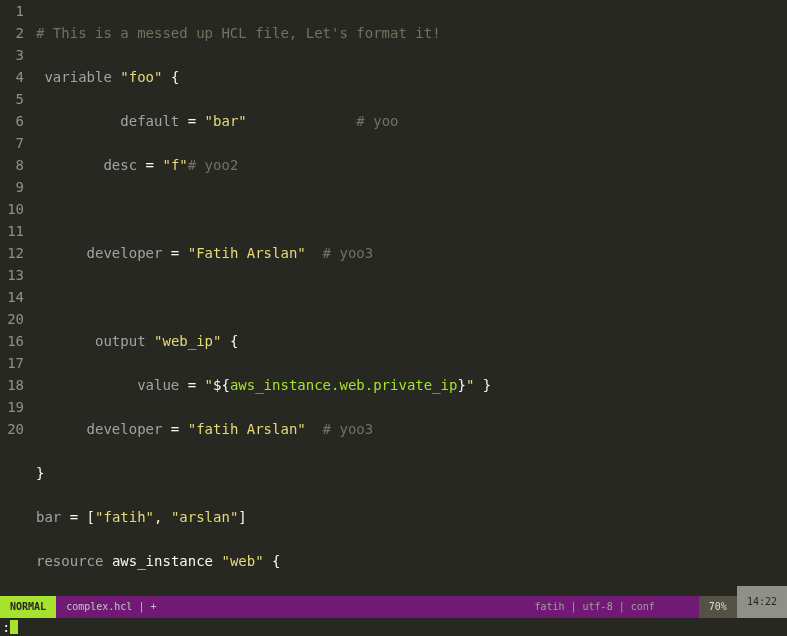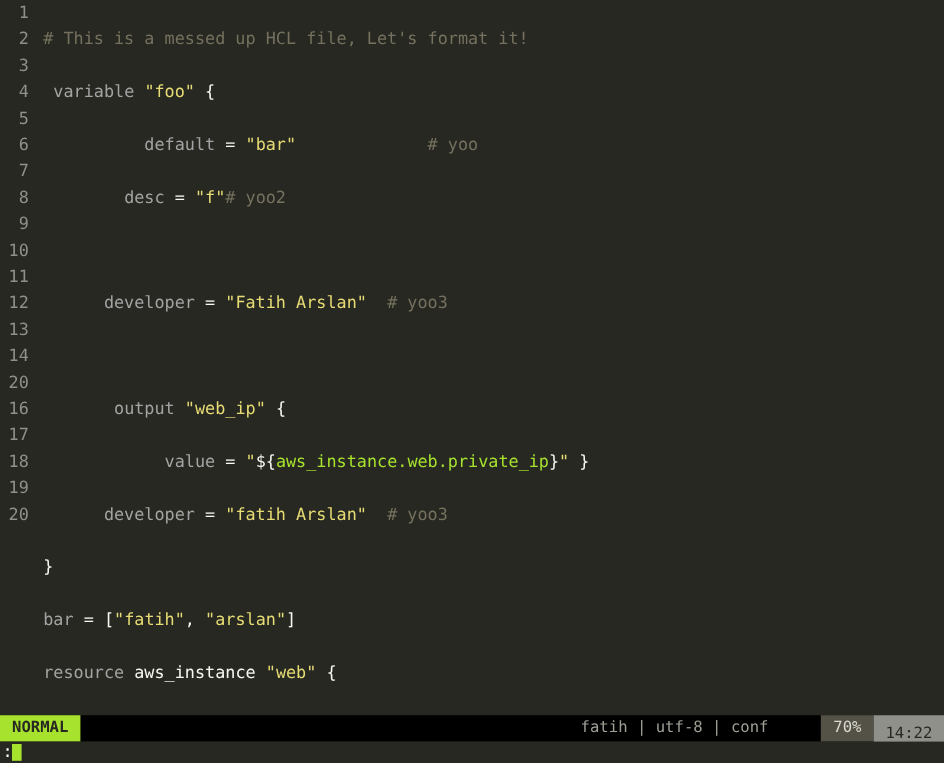--- a/index.html
+++ b/index.html
@@ -6,21 +6,21 @@
 body { background:#272822; font-family:Menlo,Consolas,monospace; font-size:14px; width:787px; height:636px; overflow:hidden; position:relative; color:#f8f8f2; line-height:22px; }
 .editor { display:flex; height:596px; overflow:hidden; }
 .gutter { width:32px; text-align:right; padding-right:8px; color:#90908a; user-select:none; }
 .code { flex:1; white-space:pre; padding-left:4px; }
 .gutter div, .code .line { height:22px; }
 .cmt { color:#75715e; }
 .str { color:#e6db74; }
 .idn { color:#a3a3a3; }
 .fnc { color:#a6e22e; }
 .plain { color:#f8f8f2; }
-.status { position:absolute; left:0; right:0; bottom:18px; height:22px; background:#000000; display:flex; align-items:flex-start; font-size:13px; }
+.status { position:absolute; left:0; right:0; bottom:18px; height:22px; background:#701a75; display:flex; align-items:flex-end; font-size:10px; }
 .mode { background:#a6e22e; color:#272822; font-weight:bold; padding:0 10px; height:22px; display:flex; align-items:center; }
 .file { color:#c5c5c0; padding:0 10px; }
 .spacer { flex:1; }
 .info { color:#a0a097; padding:0 8px; }
 .pct { background:#545247; color:#dadad2; padding:0 10px; height:22px; display:flex; align-items:center;margin-left:36px; }
 .clock { background:#90908a; color:#272822; padding:16px 10px; height:22px; display:flex; align-items:center; }
 .cmd { position:absolute; left:0; right:0; bottom:0; height:18px; background:#272822; display:flex; align-items:center; padding-left:2px; }
 .cursor { background:#a6e22e; width:8px; height:14px; display:inline-block; }
 </style>
 </head>
@@ -74,20 +74,21 @@
 
 
 
 
 
   </div>
 </div>
 
 <div class="status">
   <div class="mode">NORMAL</div>
+  <div class="file"><span>complex.hcl</span><span> | </span><span>+</span></div>
   <div class="spacer"></div>
   <div class="info"><span>fatih</span><span> | </span><span>utf-8</span><span> | </span><span>conf</span></div>
   <div class="pct">70%</div>
   <div class="clock">14:22</div>
 </div>
 
 <div class="cmd">
   <span>:</span>
     <span class="cursor"></span>
 </div>

